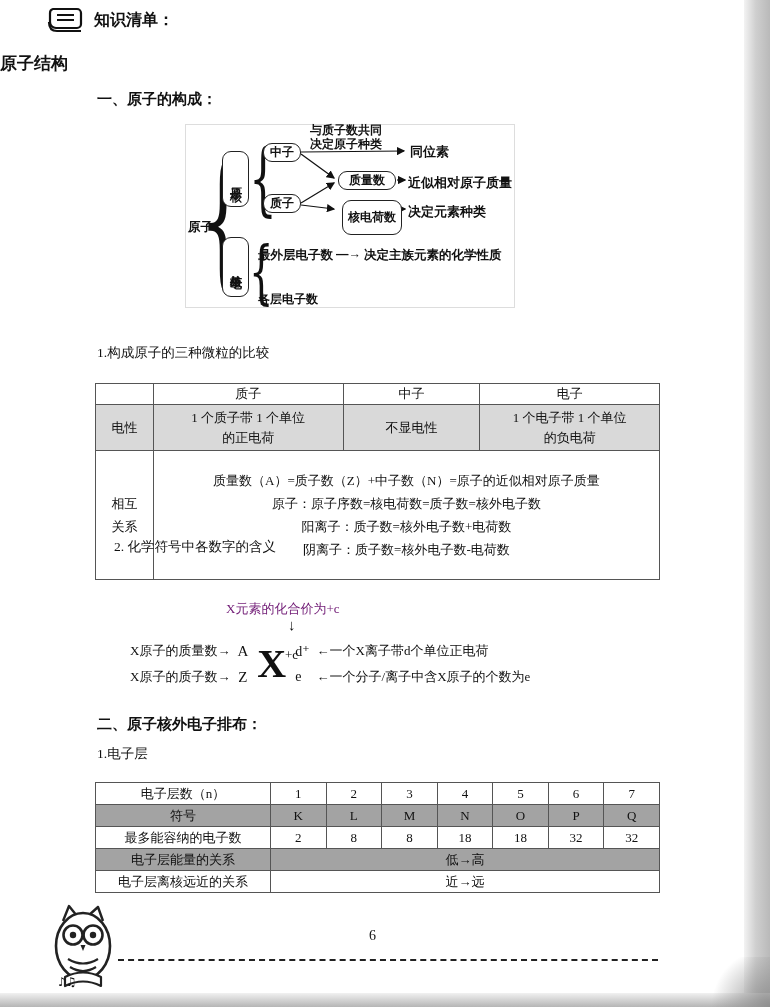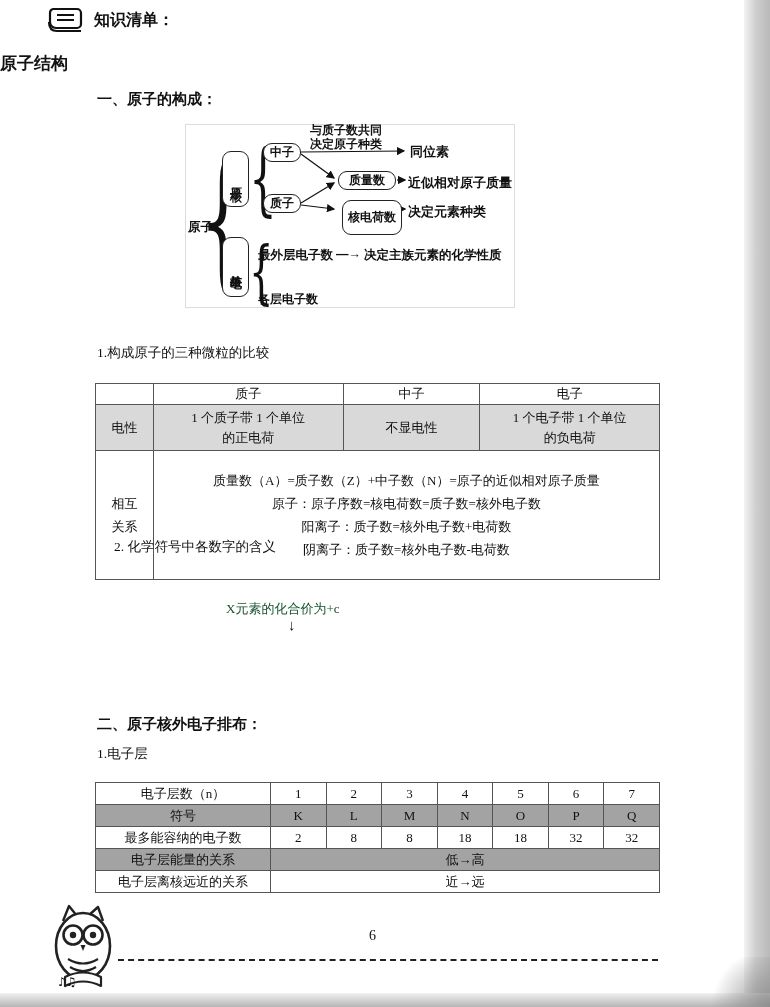--- a/index.html
+++ b/index.html
@@ -38,21 +38,21 @@
   .t1 .rel-label { white-space:pre-line; line-height:1.8; }
   .t1 .rel-cell { padding:18px 2px; }
   .t1 .rel-cell div { line-height:23px; }
   .pre { white-space:pre-line; }
   .t2 { left:95px; top:782px; width:565px; table-layout:fixed; }
   .t2 td { height:22px; }
   .t2 tr.gray td { background:#a3a3a3; }
 
   
   .symfig { position:absolute; left:120px; top:596px; width:610px; height:110px; font-size:13px; }
-  .symfig .note { position:absolute; left:106px; top:4px; color:#14532d; }
+  .symfig .note { position:absolute; left:106px; top:4px; color:#701a75; }
   .symfig .darr { position:absolute; left:168px; top:21px; font-size:15px; }
   .symrow { position:absolute; left:10px; top:42px; display:flex; align-items:center; gap:7px; }
   .twolines div { line-height:26px; }
   .az div { line-height:26px; font-size:15px; text-align:center; }
   .bigx { position:relative; font-size:40px; font-weight:bold; line-height:52px; padding:0 2px; }
   .bigx .supc { position:absolute; top:-9px; right:-10px; font-size:13px; font-weight:normal; }
   .de div { line-height:25px; font-size:14px; }
 
   
   .pagenum { position:absolute; left:0; top:928px; width:745px; text-align:center; font-size:14px; }
@@ -170,20 +170,42 @@
         </td>
       </tr>
     </tbody>
   </table>
 
   <div class="sub" style="left:97px; top:538px;margin-left:17px;">2. 化学符号中各数字的含义</div>
 
   <div class="symfig">
     <div class="note">X元素的化合价为+c</div>
     <div class="darr">↓</div>
+    <div class="symrow">
+      <div class="twolines">
+        <div>X原子的质量数→</div>
+        <div>X原子的质子数→</div>
+      </div>
+      <div class="az">
+        <div>A</div>
+        <div>Z</div>
+      </div>
+      <div class="bigx">
+        <span class="supc">+c</span>
+        <span>X</span>
+      </div>
+      <div class="de">
+        <div>d⁺</div>
+        <div>e</div>
+      </div>
+      <div class="twolines">
+        <div>←一个X离子带d个单位正电荷</div>
+        <div>←一个分子/离子中含X原子的个数为e</div>
+      </div>
+    </div>
   </div>
 
   <div class="h1" style="left:97px; top:715px;">二、原子核外电子排布：</div>
   <div class="sub" style="left:97px; top:745px;">1.电子层</div>
 
   <table class="t2">
     <colgroup>
       <col style="width:175px">
         <col>
         <col>

